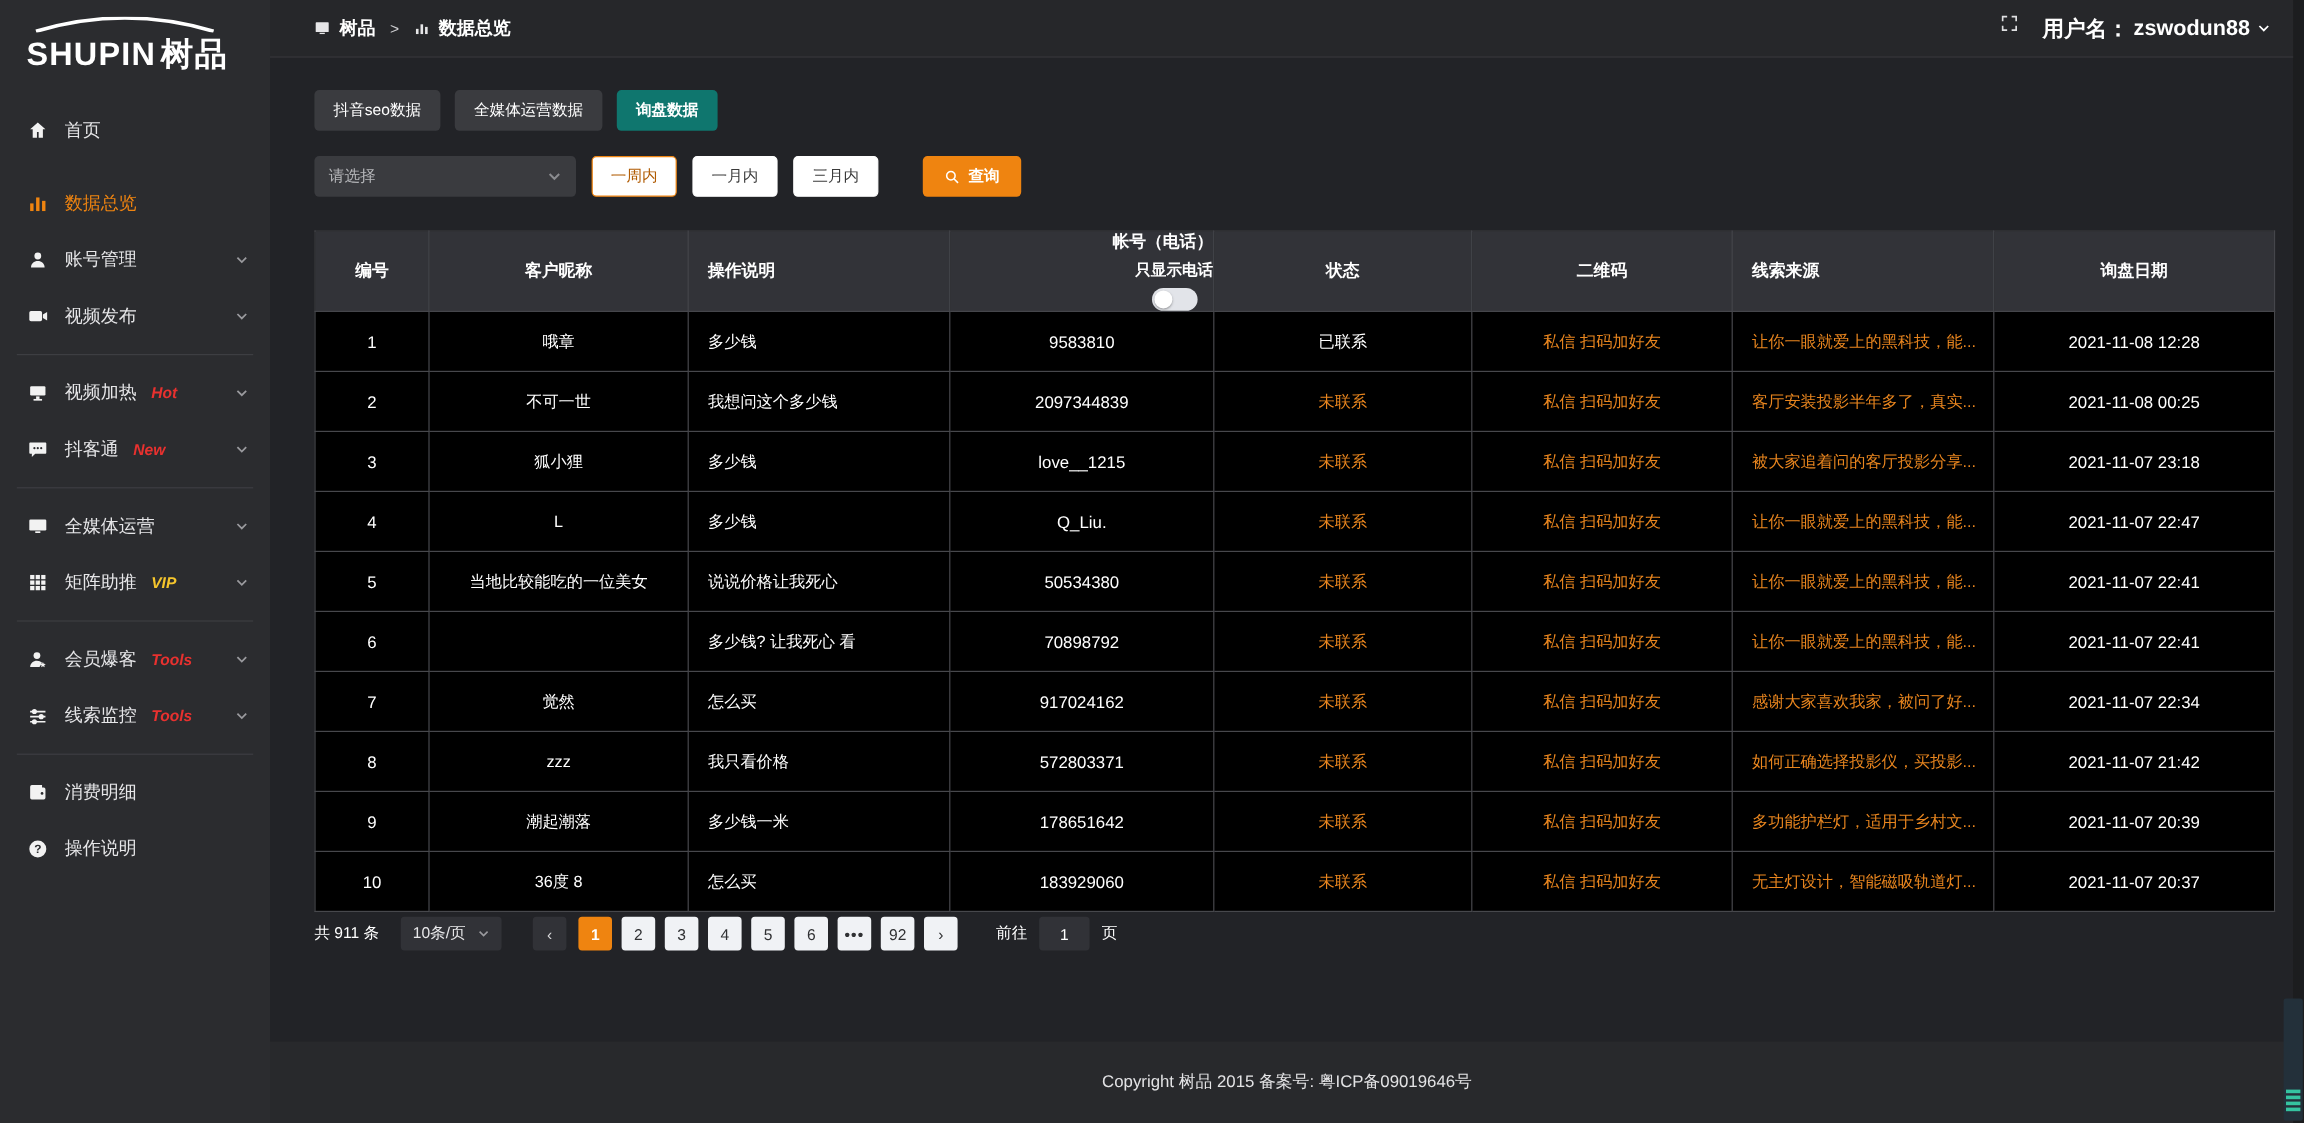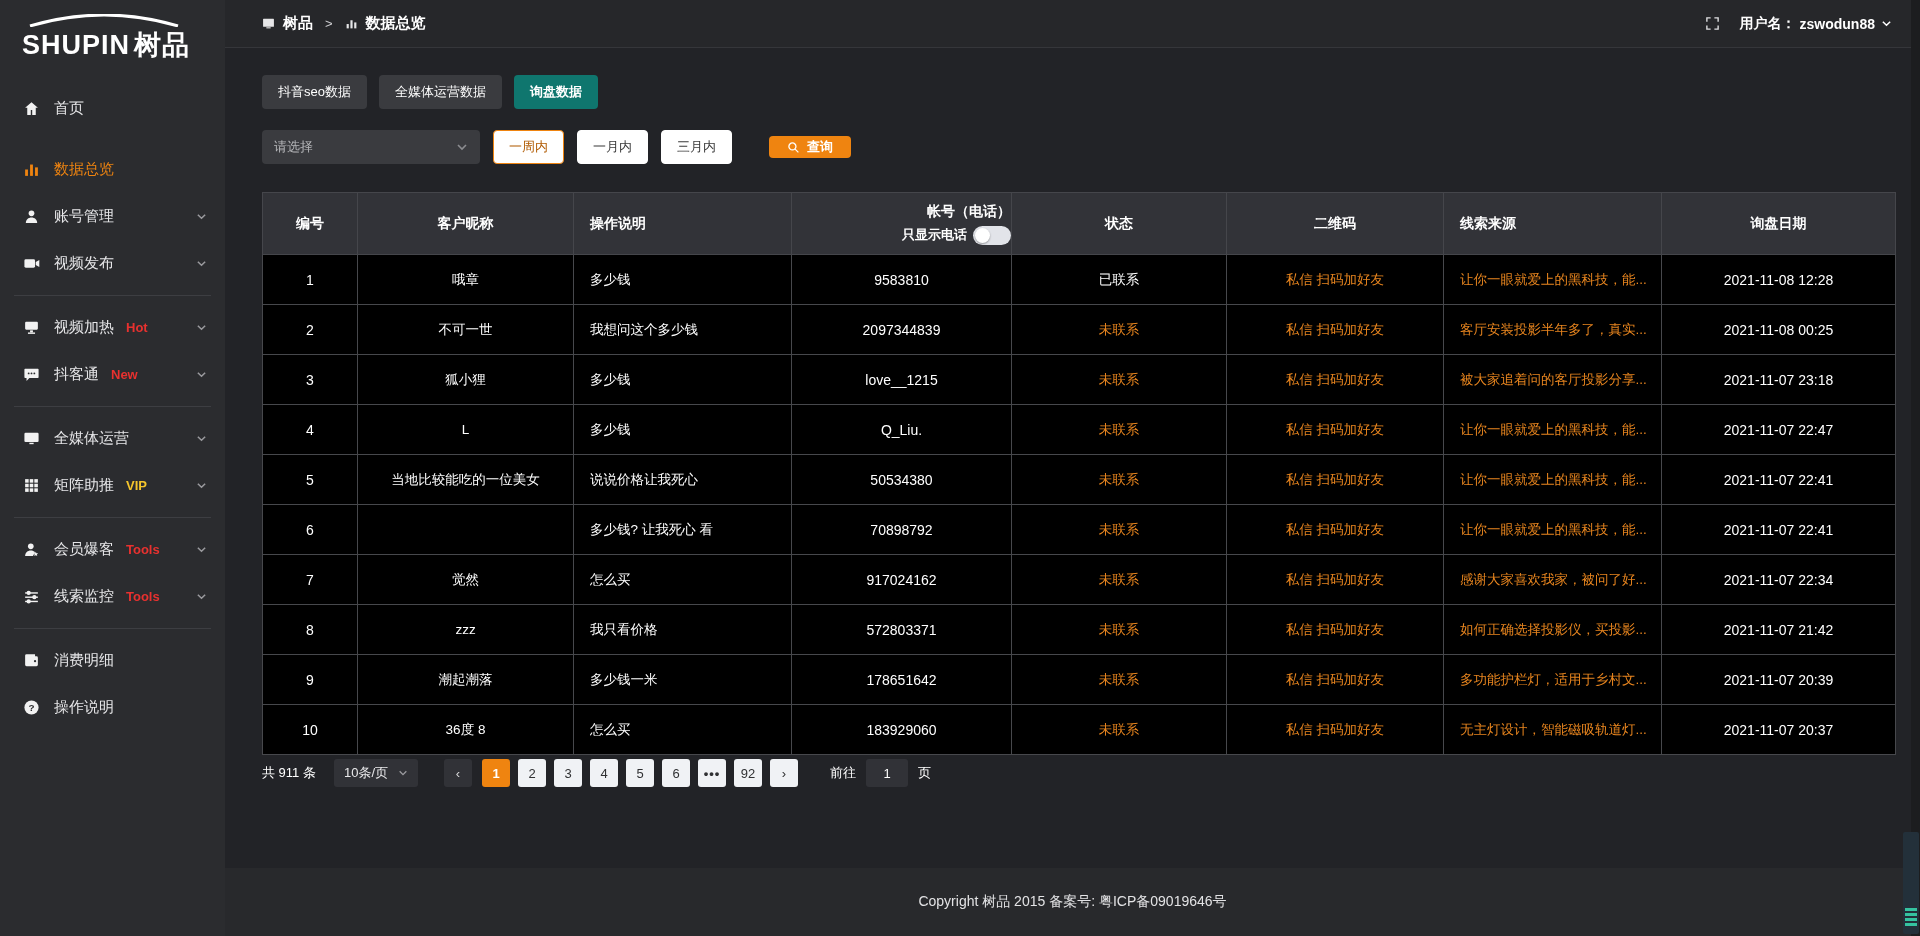--- a/index.html
+++ b/index.html
@@ -22,35 +22,35 @@
   .logo-text .cn { font-weight:700; margin-left:4px; }
   .menu { margin-top:8px; }
   .menu-item {
     display:flex; align-items:center; height:47px; padding:0 18px 0 22px;
     font-size:15px; color:#e6e6e8; cursor:pointer;
   }
   .menu-item.first { margin-bottom:14px; }
   .mi-icon { width:18px; height:18px; margin-right:14px; display:inline-flex; align-items:center; justify-content:center; color:#f2f2f2; flex:none; }
   .menu-item.active, .menu-item.active .mi-icon { color:#ef8410; }
   .mi-label { white-space:nowrap; }
-  .badge { font-weight:bold; font-size:13px; margin-left:12px; }
+  .badge { font-style:italic; font-weight:bold; font-size:13px; margin-left:12px; }
   .badge.red { color:#e8312f; }
   .badge.yellow { color:#f5c52c; }
   .mi-chevron { margin-left:auto; color:#9a9a9e; display:inline-flex; }
   .menu-divider { height:1px; background:#3d3e42; margin:8px 14px; }
   
   .header {
     position:absolute; left:225px; right:0; top:0; height:48px;
     background:#26272a; border-bottom:1px solid #35363a;
     display:flex; align-items:center; padding:0 28px 0 37px;
   }
   .breadcrumb { display:flex; align-items:center; font-size:15px; font-weight:bold; gap:8px; }
   .bc-icon { display:inline-flex; color:#e6e6e8; }
   .bc-sep { color:#cfcfd2; font-size:13px; font-weight:normal; margin:0 4px; }
-  .header-right { margin-left:auto; display:flex; align-items:center; gap:20px; font-size:14px; font-weight:bold; }
+  .header-right { margin-left:auto; display:flex; align-items:flex-start; gap:20px; font-size:18px; font-weight:bold; }
   .fullscreen-btn { display:inline-flex; color:#dfe0e2; cursor:pointer; }
   .user-chip { display:flex; align-items:center; gap:4px; cursor:pointer; }
   
   .main { position:absolute; left:225px; top:49px; right:0; bottom:0; }
   .tabs { display:flex; gap:12px; margin:26px 0 0 37px; }
   .tab {
     background:#3a3b3f; color:#fff; font-size:13px; padding:0 16px; height:34px;
     display:flex; align-items:center; border-radius:4px; cursor:pointer;
   }
   .tab.active { background:#0f766e; font-weight:bold; }
@@ -59,39 +59,39 @@
     width:218px; height:34px; background:#3a3b3f; border-radius:4px; padding:0 12px;
     display:flex; align-items:center; justify-content:space-between;
     color:#b6b7ba; font-size:13px; cursor:pointer;
   }
   .range-btn {
     height:34px; padding:0 15px; background:#fff; color:#3a3a3a; font-size:13px;
     display:flex; align-items:center; border-radius:4px; border:1px solid #fff; cursor:pointer;
   }
   .range-btn.active { border:1px solid #ef8410; color:#b05a00; }
   .search-btn {
-    height:22px; padding:0 18px; margin-left:24px; background:#ef8410; color:#fff; font-size:13px;
+    height:34px; padding:0 18px; margin-left:24px; background:#ef8410; color:#fff; font-size:13px;
     font-weight:bold; display:flex; align-items:center; gap:7px; border-radius:4px; cursor:pointer;
   }
   
   .data-table {
     margin:28px 25px 0 37px; width:1633px; border-collapse:collapse;
     background:#000000; table-layout:fixed;
   }
   .data-table th {
     background:#323338; height:62px; font-size:14px; font-weight:bold; color:#fff;
     border:1px solid #45464b; text-align:center; vertical-align:middle;
   }
   .data-table td {
     height:50px; font-size:13.5px; color:#fff;
     border:1px solid #47484c; text-align:center; vertical-align:middle;
   }
   .data-table td.left, .data-table th.left { text-align:left; padding-left:16px; }
   .acct-head { display:flex; flex-direction:column; align-items:flex-end; gap:5px; }
-  .acct-sub { display:flex; align-items:center; gap:6px; font-size:13px; font-weight:bold; }
+  .acct-sub { display:flex; align-items:center; gap:6px; font-size:13px; font-weight:bold;flex-direction:column; }
   .toggle { width:38px; height:19px; background:#e2e4e9; border-radius:10px; position:relative; cursor:pointer; flex:none; }
   .toggle .knob { position:absolute; left:2px; top:2px; width:15px; height:15px; border-radius:50%; background:#fff; box-shadow:0 1px 2px rgba(0,0,0,.35); }
   td.status-pending { color:#e8851e; }
   td.status-contacted { color:#fff; }
   td.qr a, td.src a { color:#e8851e; text-decoration:none; cursor:pointer; }
   td.src { white-space:nowrap; overflow:hidden;margin-top:44px; }
   td.num, td.date { font-size:14px; }
   
   .pagination { display:flex; align-items:center; margin:4px 0 0 37px; font-size:13px; gap:8px; }
   .pg-total { margin-right:10px; white-space:nowrap; }

